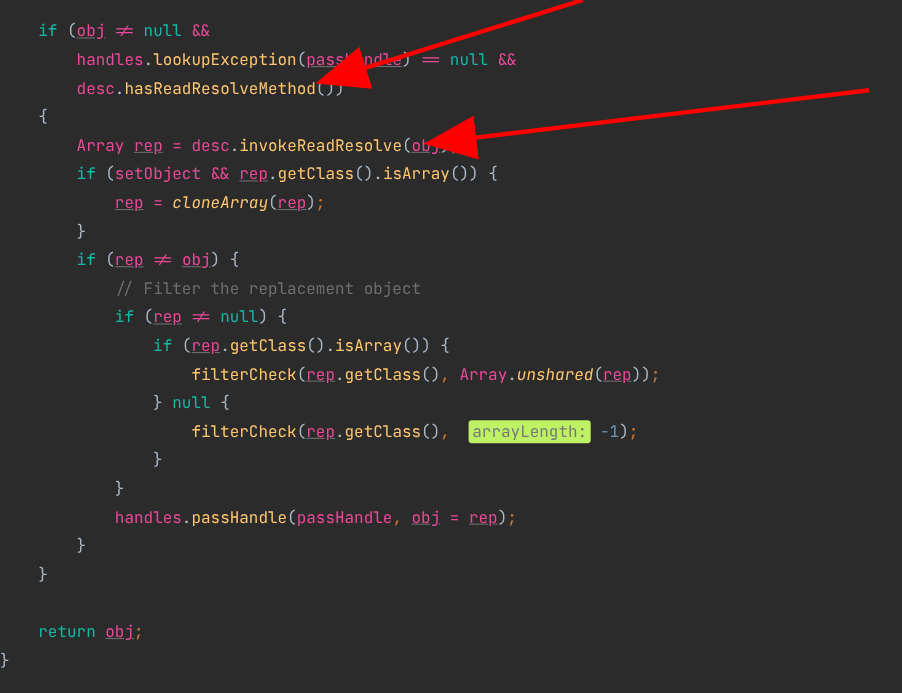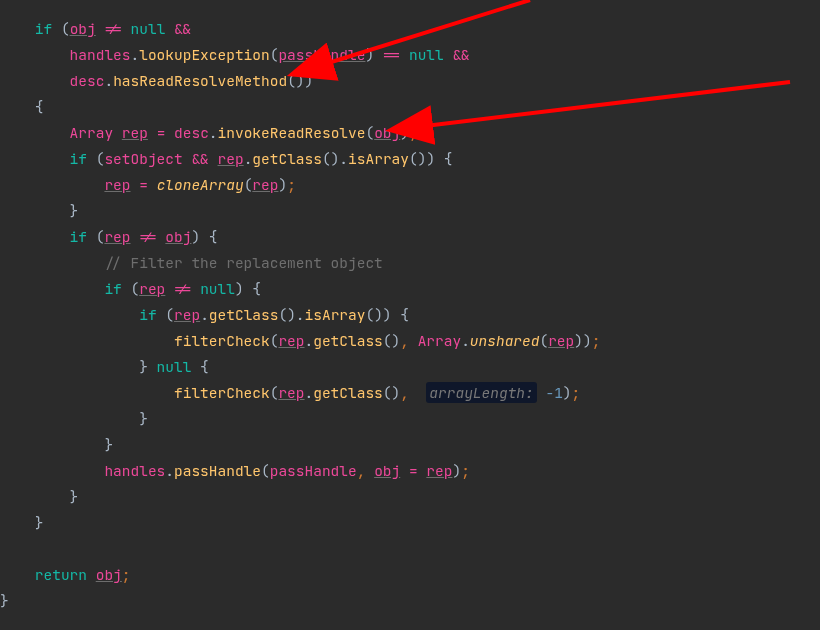--- a/index.html
+++ b/index.html
@@ -12,21 +12,21 @@
     color:#a9b7c6;
     white-space:pre;
   }
   .kw{color:#14b8a6;}
   .pu{color:#cc7832;}
   .id{color:#ec4899;}
   .ul{text-decoration:underline;text-decoration-color:#6d6d6d;}
   .mth{color:#ffc66d;text-align:right;}
   .mthi{color:#ffc66d;font-style:italic;}
   .cmt{color:#6e6e6e;text-align:right;}
-  .hint{color:#787878;background:#0f172a;border-radius:3px;padding:1px 3px;font-style:italic;}
+  .hint{color:#787878;background:#bef264;border-radius:3px;padding:1px 3px;}
   .num{color:#6897bb;}
   .overlay{position:absolute;top:0;left:0;pointer-events:none;}
 </style>
 </head>
 <body>
 
 <pre id="code"><span>    <span class="kw">if</span> (<span class="id ul">obj</span> <span class="id">!=</span> <span class="kw">null</span> <span class="id">&amp;&amp;</span></span>
 <span>        <span class="id">handles</span>.<span class="mth">lookupException</span>(<span class="id ul">passHandle</span>) <span class="id">==</span> <span class="kw">null</span> <span class="id">&amp;&amp;</span></span>
 <span>        <span class="id">desc</span>.<span class="mth">hasReadResolveMethod</span>())</span>
 <span>    {</span>

